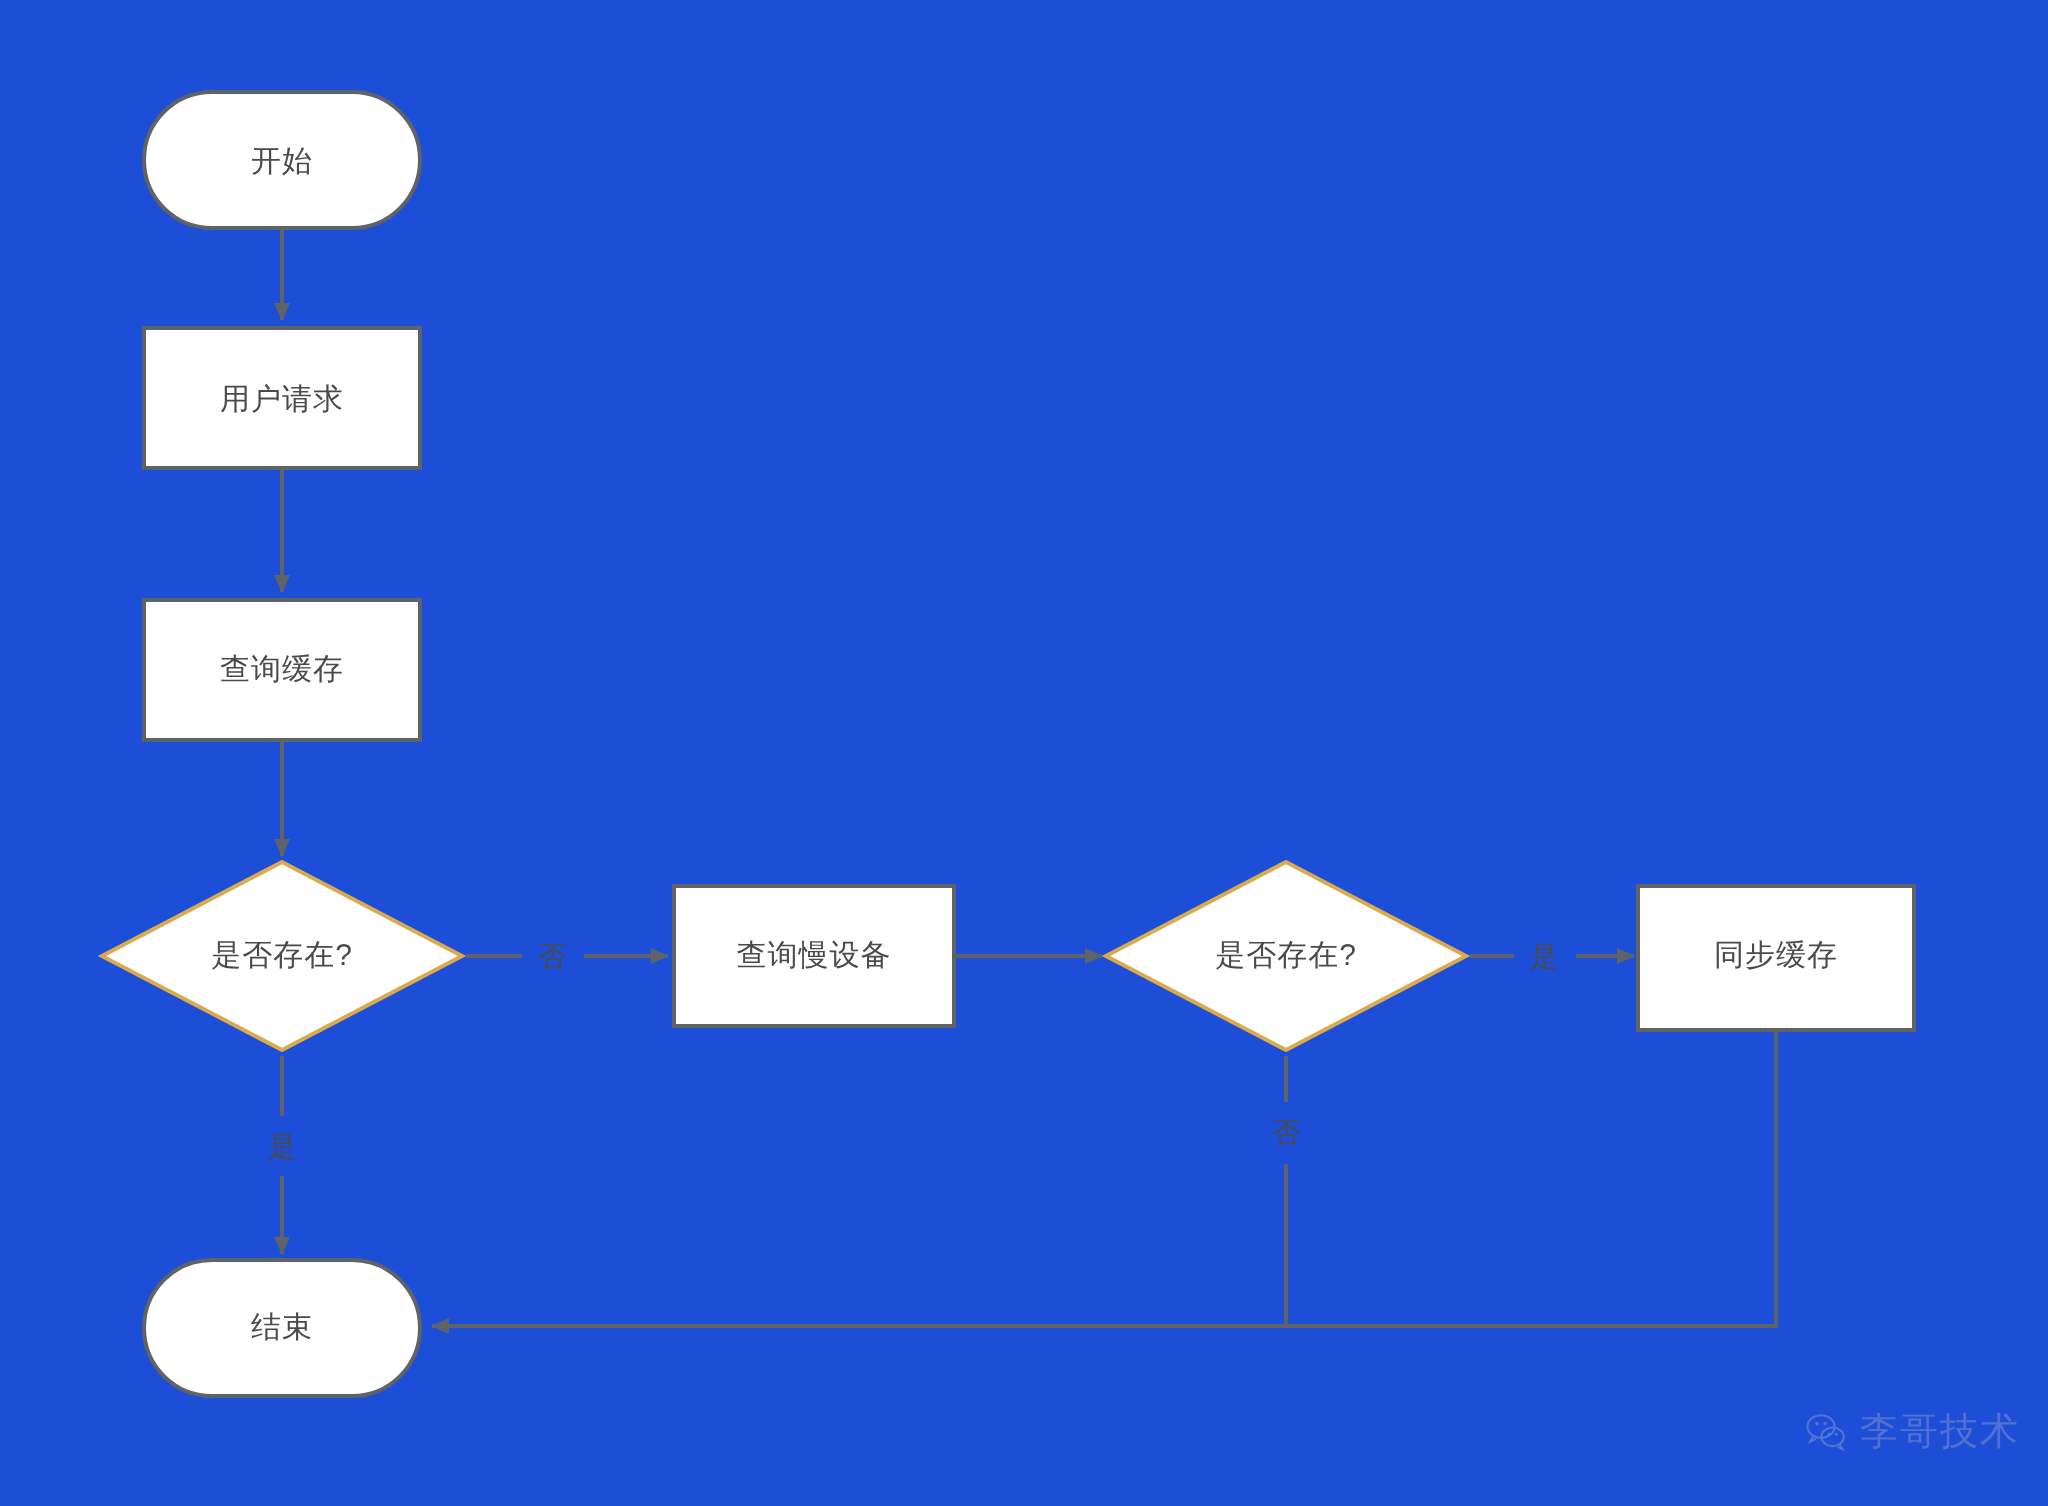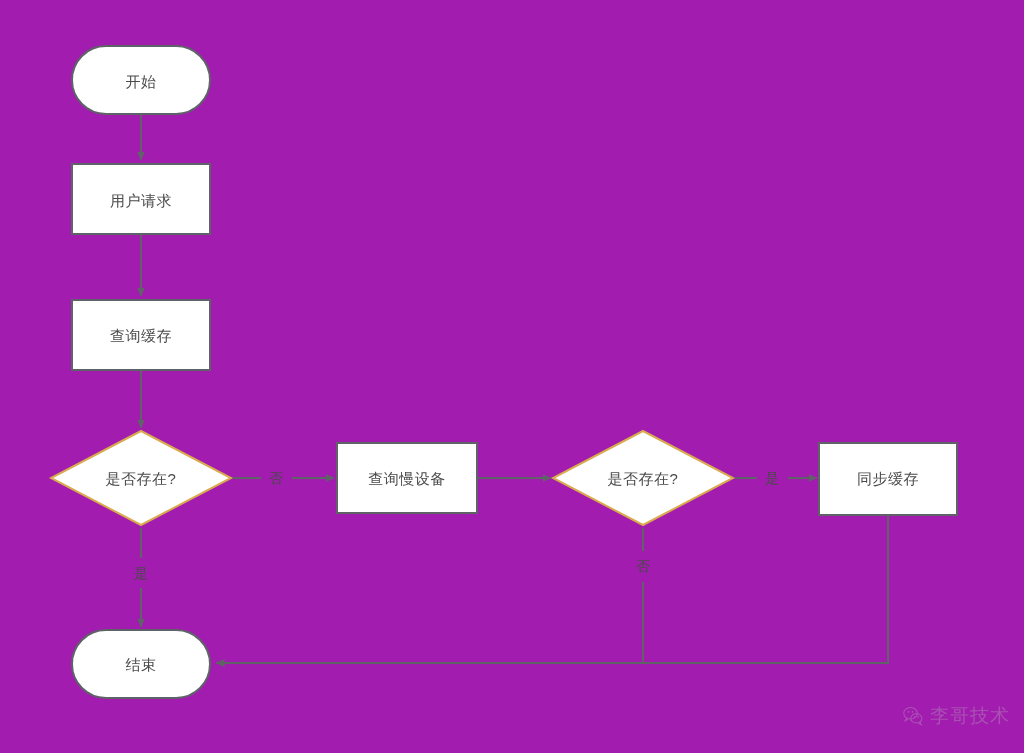--- a/index.html
+++ b/index.html
@@ -8,21 +8,21 @@
     padding: 0;
     background: #ffffff;
   }
   body {
     font-family: "Liberation Sans", "DejaVu Sans", sans-serif;
   }
   #canvas {
     position: relative;
     width: 1024px;
     height: 753px;
-    background: #a21caf;
+    background: #1d4ed8;
     overflow: hidden;
   }
   #flow-svg {
     position: absolute;
     left: 0;
     top: 0;
     width: 1024px;
     height: 753px;
   }
   .node-label {

